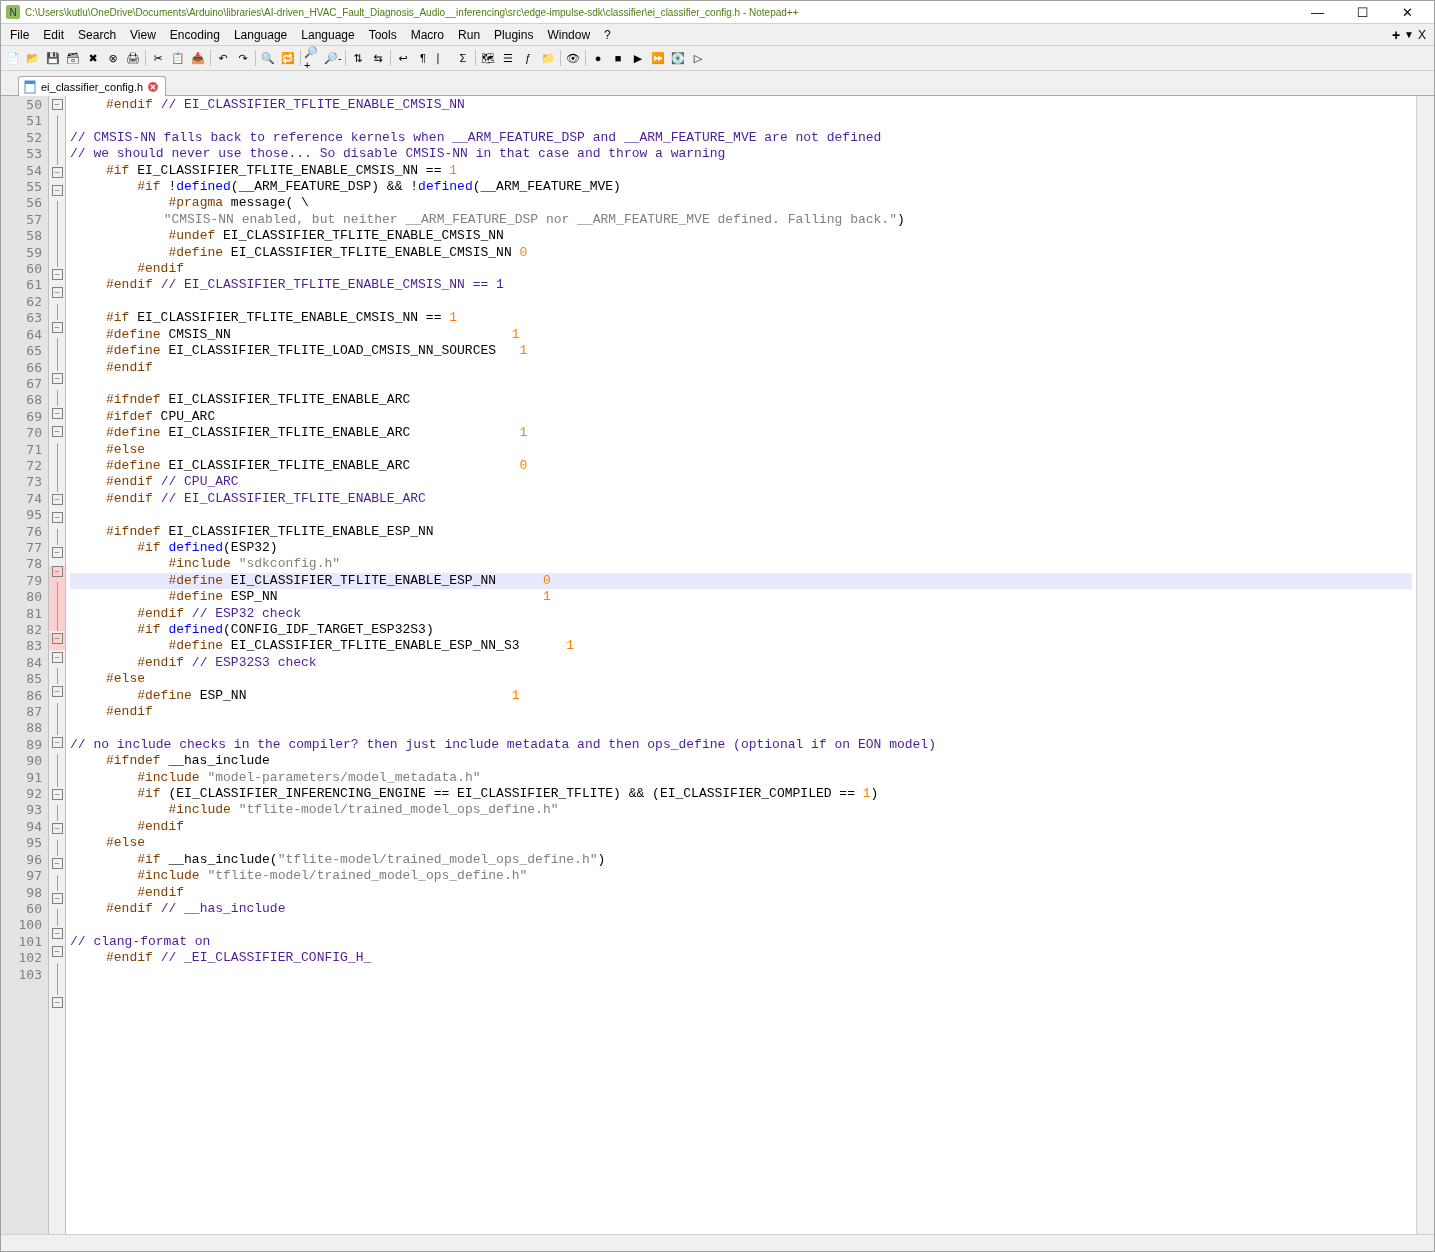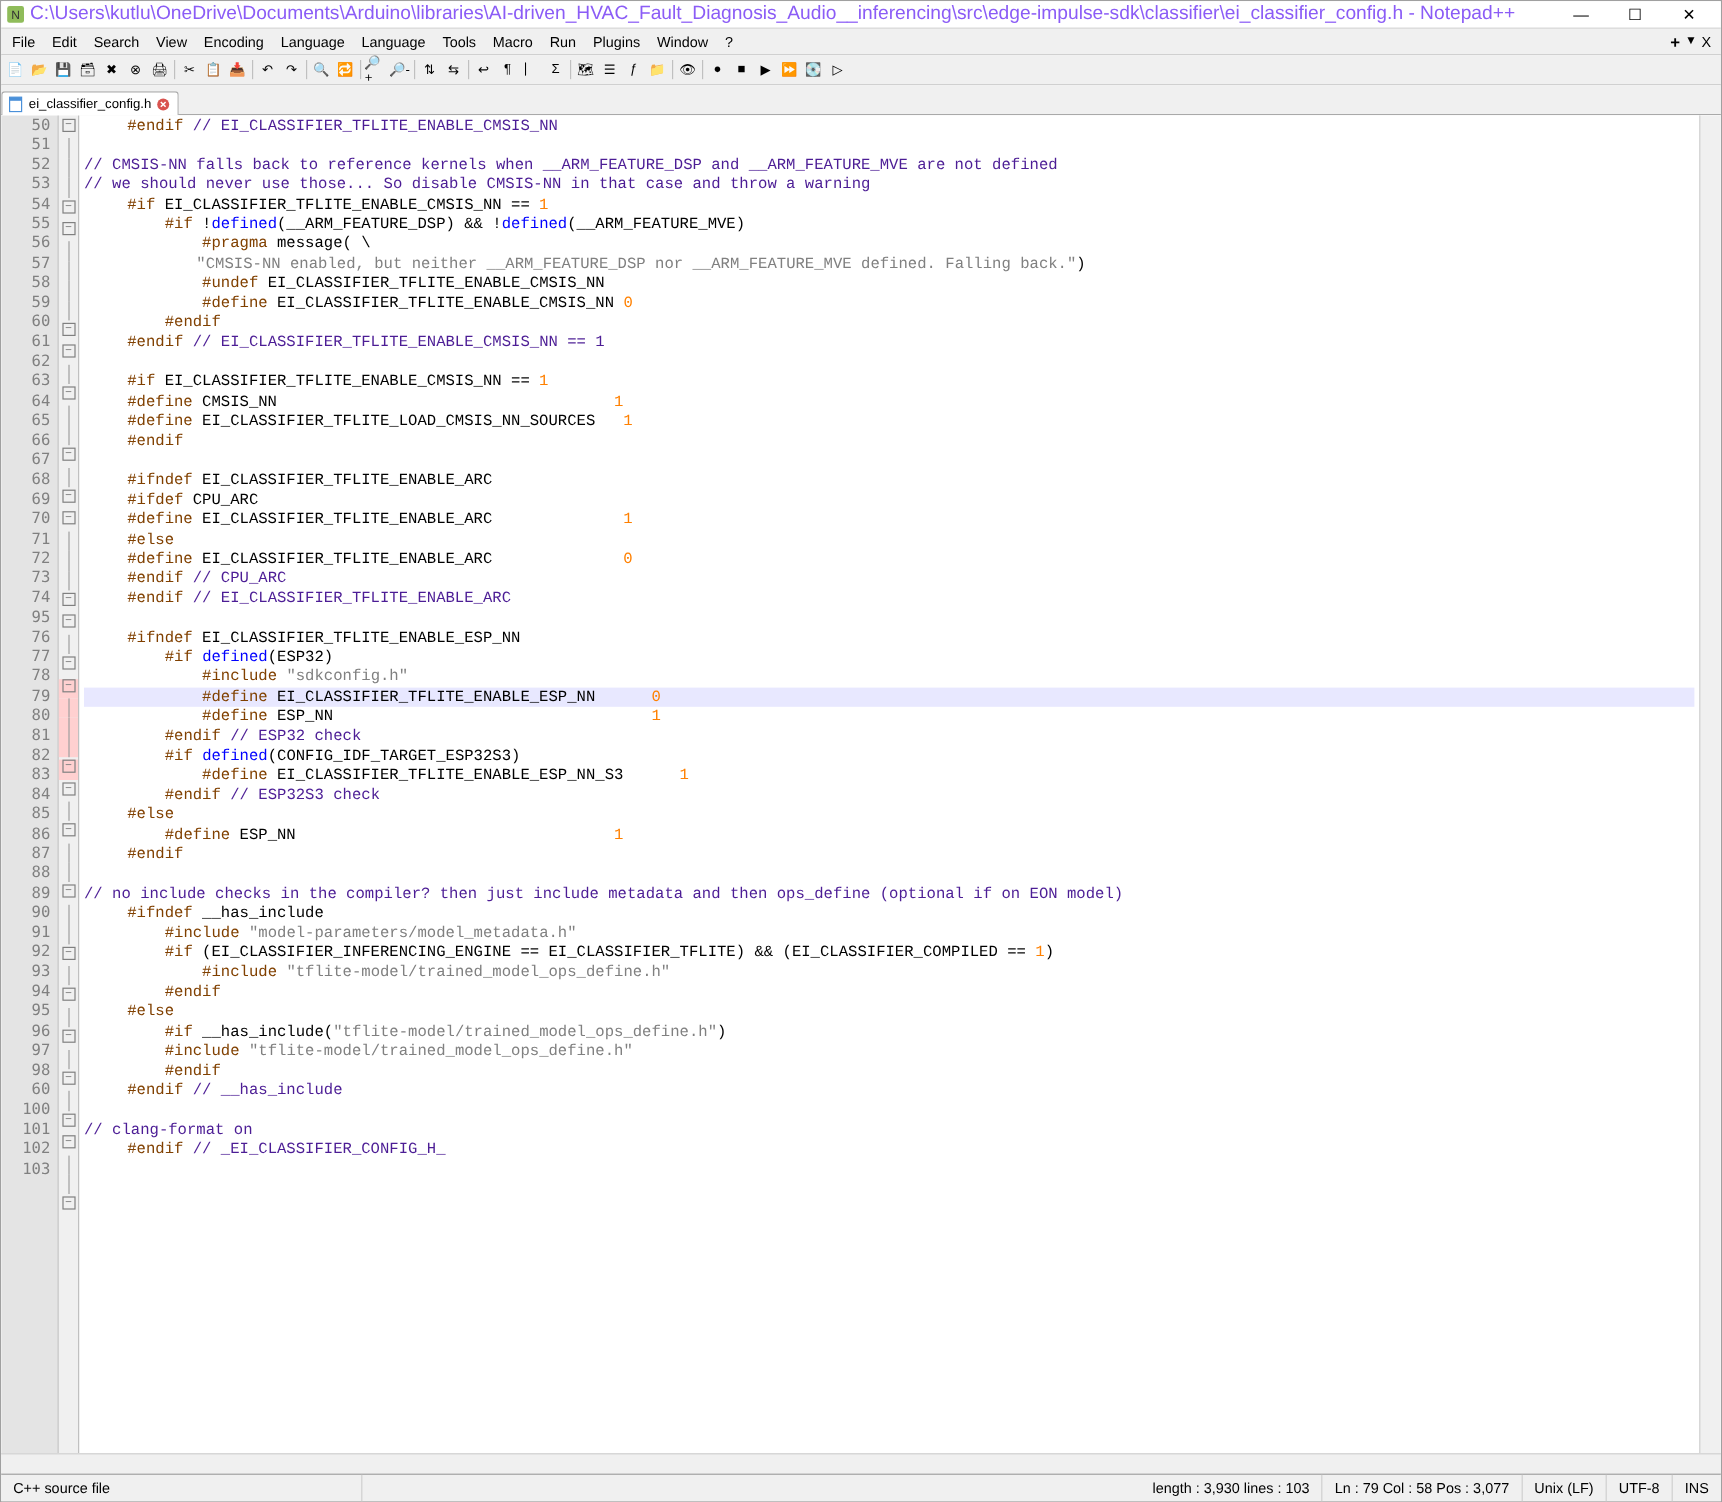--- a/index.html
+++ b/index.html
@@ -1,30 +1,30 @@
 <!DOCTYPE html>
 <html><head>
 <meta charset="utf-8">
 <style>
   html,body{margin:0;padding:0;height:100%;font-family:"Segoe UI",Tahoma,sans-serif;font-size:12px;background:#f0f0f0;color:#000;overflow:hidden;}
   .window{display:flex;flex-direction:column;height:100vh;background:#fff;border:1px solid #a0a0a0;box-sizing:border-box;}
   .titlebar{display:flex;align-items:center;height:22px;background:#fff;border-bottom:1px solid #d0d0d0;padding:0 4px;}
   .title-icon{width:16px;height:16px;margin-right:4px;display:inline-flex;}
-  .title-text{flex:1;font-size:16px;color:#8b5cf6;white-space:nowrap;overflow:hidden;text-overflow:ellipsis;}
+  .title-text{flex:1;font-size:10px;color:#4d7c0f;white-space:nowrap;overflow:hidden;text-overflow:ellipsis;}
   .win-controls{display:flex;gap:0;}
   .win-btn{width:45px;height:22px;display:flex;align-items:center;justify-content:center;font-size:13px;line-height:1;color:#000;}
   .menubar{display:flex;align-items:center;height:21px;background:#f0f0f0;border-bottom:1px solid #d0d0d0;padding:0 2px;font-size:12px;justify-content:center;}
   .menu-item{padding:2px 7px;cursor:default;}
   .menu-right{margin-left:auto;display:flex;align-items:center;gap:4px;padding-right:6px;}
   .menu-plus{font-weight:bold;font-size:14px;}
   .menu-caret-down{font-size:10px;}
   .toolbar{display:flex;align-items:center;height:22px;background:#f0f0f0;border-bottom:1px solid #d0d0d0;padding:1px 2px;gap:0;}
   .tool-btn{width:18px;height:18px;display:flex;align-items:center;justify-content:center;font-size:13px;border:1px solid transparent;cursor:default;margin:0 0px;}
   .tool-sep{width:1px;height:16px;background:#c0c0c0;margin:0 2px;}
-  .tabarea{display:flex;align-items:flex-end;height:22px;background:#f0f0f0;padding:2px 4px 0 0;border-bottom:1px solid #a9a9a9;}
+  .tabarea{display:flex;align-items:flex-end;height:22px;background:#f0f0f0;padding:2px 4px 0 17px;border-bottom:1px solid #a9a9a9;}
   .tab{display:flex;align-items:center;height:19px;padding:0 6px 0 4px;border:1px solid #a9a9a9;border-bottom:none;background:#f6f6f6;border-top-left-radius:3px;border-top-right-radius:3px;font-size:11px;gap:4px;position:relative;top:1px;}
   .tab.active{background:#fff;}
   .tab-icon{width:14px;height:14px;display:inline-flex;}
   .tab-dirty{width:12px;height:12px;display:inline-flex;}
   .editor-wrap{flex:1;display:flex;overflow:hidden;background:#fff;}
   .gutter{width:48px;background:#e4e4e4;border-right:1px solid #c0c0c0;text-align:right;padding-right:6px;font-family:Consolas,monospace;font-size:13px;line-height:16.4px;color:#808080;box-sizing:border-box;user-select:none;padding-top:1px;}
   .fold{width:16px;background:#f0f0f0;border-right:1px solid #c0c0c0;font-family:Consolas,monospace;font-size:10px;line-height:16.4px;color:#808080;user-select:none;padding-top:1px;}
   .fold div{height:16.4px;text-align:center;position:relative;}
   .fold .fm{border:1px solid #808080;width:9px;height:9px;margin:2px auto 0 auto;line-height:8px;font-size:9px;}
   .fold .fl{position:absolute;left:50%;top:0;bottom:0;border-left:1px solid #a0a0a0;}
@@ -366,23 +366,14 @@
           <div class="fm">−</div>
         </div>
         <div></div>
       </div>
     <div class="code" id="code"><div><span class="c-pp">#endif</span><span class="c-id"> </span><span class="c-cm">// EI_CLASSIFIER_TFLITE_ENABLE_CMSIS_NN</span></div><div>&nbsp;</div><div><span class="c-cm">// CMSIS-NN falls back to reference kernels when __ARM_FEATURE_DSP and __ARM_FEATURE_MVE are not defined</span></div><div><span class="c-cm">// we should never use those... So disable CMSIS-NN in that case and throw a warning</span></div><div><span class="c-pp">#if</span><span class="c-id"> EI_CLASSIFIER_TFLITE_ENABLE_CMSIS_NN == </span><span class="c-num">1</span></div><div><span class="c-id">    </span><span class="c-pp">#if</span><span class="c-id"> !</span><span class="c-kw">defined</span><span class="c-id">(__ARM_FEATURE_DSP) &amp;&amp; !</span><span class="c-kw">defined</span><span class="c-id">(__ARM_FEATURE_MVE)</span></div><div><span class="c-id">        </span><span class="c-pp">#pragma</span><span class="c-id"> message( \</span></div><div><span class="c-id">            </span><span class="c-str">"CMSIS-NN enabled, but neither __ARM_FEATURE_DSP nor __ARM_FEATURE_MVE defined. Falling back."</span><span class="c-id">)</span></div><div><span class="c-id">        </span><span class="c-pp">#undef</span><span class="c-id"> EI_CLASSIFIER_TFLITE_ENABLE_CMSIS_NN</span></div><div><span class="c-id">        </span><span class="c-pp">#define</span><span class="c-id"> EI_CLASSIFIER_TFLITE_ENABLE_CMSIS_NN </span><span class="c-num">0</span></div><div><span class="c-id">    </span><span class="c-pp">#endif</span></div><div><span class="c-pp">#endif</span><span class="c-id"> </span><span class="c-cm">// EI_CLASSIFIER_TFLITE_ENABLE_CMSIS_NN == 1</span></div><div>&nbsp;</div><div><span class="c-pp">#if</span><span class="c-id"> EI_CLASSIFIER_TFLITE_ENABLE_CMSIS_NN == </span><span class="c-num">1</span></div><div><span class="c-pp">#define</span><span class="c-id"> CMSIS_NN                                    </span><span class="c-num">1</span></div><div><span class="c-pp">#define</span><span class="c-id"> EI_CLASSIFIER_TFLITE_LOAD_CMSIS_NN_SOURCES   </span><span class="c-num">1</span></div><div><span class="c-pp">#endif</span></div><div>&nbsp;</div><div><span class="c-pp">#ifndef</span><span class="c-id"> EI_CLASSIFIER_TFLITE_ENABLE_ARC</span></div><div><span class="c-pp">#ifdef</span><span class="c-id"> CPU_ARC</span></div><div><span class="c-pp">#define</span><span class="c-id"> EI_CLASSIFIER_TFLITE_ENABLE_ARC              </span><span class="c-num">1</span></div><div><span class="c-pp">#else</span></div><div><span class="c-pp">#define</span><span class="c-id"> EI_CLASSIFIER_TFLITE_ENABLE_ARC              </span><span class="c-num">0</span></div><div><span class="c-pp">#endif</span><span class="c-id"> </span><span class="c-cm">// CPU_ARC</span></div><div><span class="c-pp">#endif</span><span class="c-id"> </span><span class="c-cm">// EI_CLASSIFIER_TFLITE_ENABLE_ARC</span></div><div>&nbsp;</div><div><span class="c-pp">#ifndef</span><span class="c-id"> EI_CLASSIFIER_TFLITE_ENABLE_ESP_NN</span></div><div><span class="c-id">    </span><span class="c-pp">#if</span><span class="c-id"> </span><span class="c-kw">defined</span><span class="c-id">(ESP32)</span></div><div><span class="c-id">        </span><span class="c-pp">#include</span><span class="c-id"> </span><span class="c-str">"sdkconfig.h"</span></div><div class="hl-line"><span class="c-id">        </span><span class="c-pp">#define</span><span class="c-id"> EI_CLASSIFIER_TFLITE_ENABLE_ESP_NN      </span><span class="c-num">0</span></div><div><span class="c-id">        </span><span class="c-pp">#define</span><span class="c-id"> ESP_NN                                  </span><span class="c-num">1</span></div><div><span class="c-id">    </span><span class="c-pp">#endif</span><span class="c-id"> </span><span class="c-cm">// ESP32 check</span></div><div><span class="c-id">    </span><span class="c-pp">#if</span><span class="c-id"> </span><span class="c-kw">defined</span><span class="c-id">(CONFIG_IDF_TARGET_ESP32S3)</span></div><div><span class="c-id">        </span><span class="c-pp">#define</span><span class="c-id"> EI_CLASSIFIER_TFLITE_ENABLE_ESP_NN_S3      </span><span class="c-num">1</span></div><div><span class="c-id">    </span><span class="c-pp">#endif</span><span class="c-id"> </span><span class="c-cm">// ESP32S3 check</span></div><div><span class="c-pp">#else</span></div><div><span class="c-id">    </span><span class="c-pp">#define</span><span class="c-id"> ESP_NN                                  </span><span class="c-num">1</span></div><div><span class="c-pp">#endif</span></div><div>&nbsp;</div><div><span class="c-cm">// no include checks in the compiler? then just include metadata and then ops_define (optional if on EON model)</span></div><div><span class="c-pp">#ifndef</span><span class="c-id"> __has_include</span></div><div><span class="c-id">    </span><span class="c-pp">#include</span><span class="c-id"> </span><span class="c-str">"model-parameters/model_metadata.h"</span></div><div><span class="c-id">    </span><span class="c-pp">#if</span><span class="c-id"> (EI_CLASSIFIER_INFERENCING_ENGINE == EI_CLASSIFIER_TFLITE) &amp;&amp; (EI_CLASSIFIER_COMPILED == </span><span class="c-num">1</span><span class="c-id">)</span></div><div><span class="c-id">        </span><span class="c-pp">#include</span><span class="c-id"> </span><span class="c-str">"tflite-model/trained_model_ops_define.h"</span></div><div><span class="c-id">    </span><span class="c-pp">#endif</span></div><div><span class="c-pp">#else</span></div><div><span class="c-id">    </span><span class="c-pp">#if</span><span class="c-id"> __has_include(</span><span class="c-str">"tflite-model/trained_model_ops_define.h"</span><span class="c-id">)</span></div><div><span class="c-id">    </span><span class="c-pp">#include</span><span class="c-id"> </span><span class="c-str">"tflite-model/trained_model_ops_define.h"</span></div><div><span class="c-id">    </span><span class="c-pp">#endif</span></div><div><span class="c-pp">#endif</span><span class="c-id"> </span><span class="c-cm">// __has_include</span></div><div>&nbsp;</div><div><span class="c-cm">// clang-format on</span></div><div><span class="c-pp">#endif</span><span class="c-id"> </span><span class="c-cm">// _EI_CLASSIFIER_CONFIG_H_</span></div><div>&nbsp;</div></div>
     <div class="scrollbar-v"></div>
   </div>
 
   <div class="bottombar"></div>
 
-  <div class="statusbar">
-    <div class="status-cell" style="min-width:280px">C++ source file</div>
-    <div class="status-spacer"></div>
-    <div class="status-cell">length : 3,930    lines : 103</div>
-    <div class="status-cell">Ln : 79    Col : 58    Pos : 3,077</div>
-    <div class="status-cell">Unix (LF)</div>
-    <div class="status-cell">UTF-8</div>
-    <div class="status-cell">INS</div>
-  </div>
 
 </div>
 
 </body></html>

